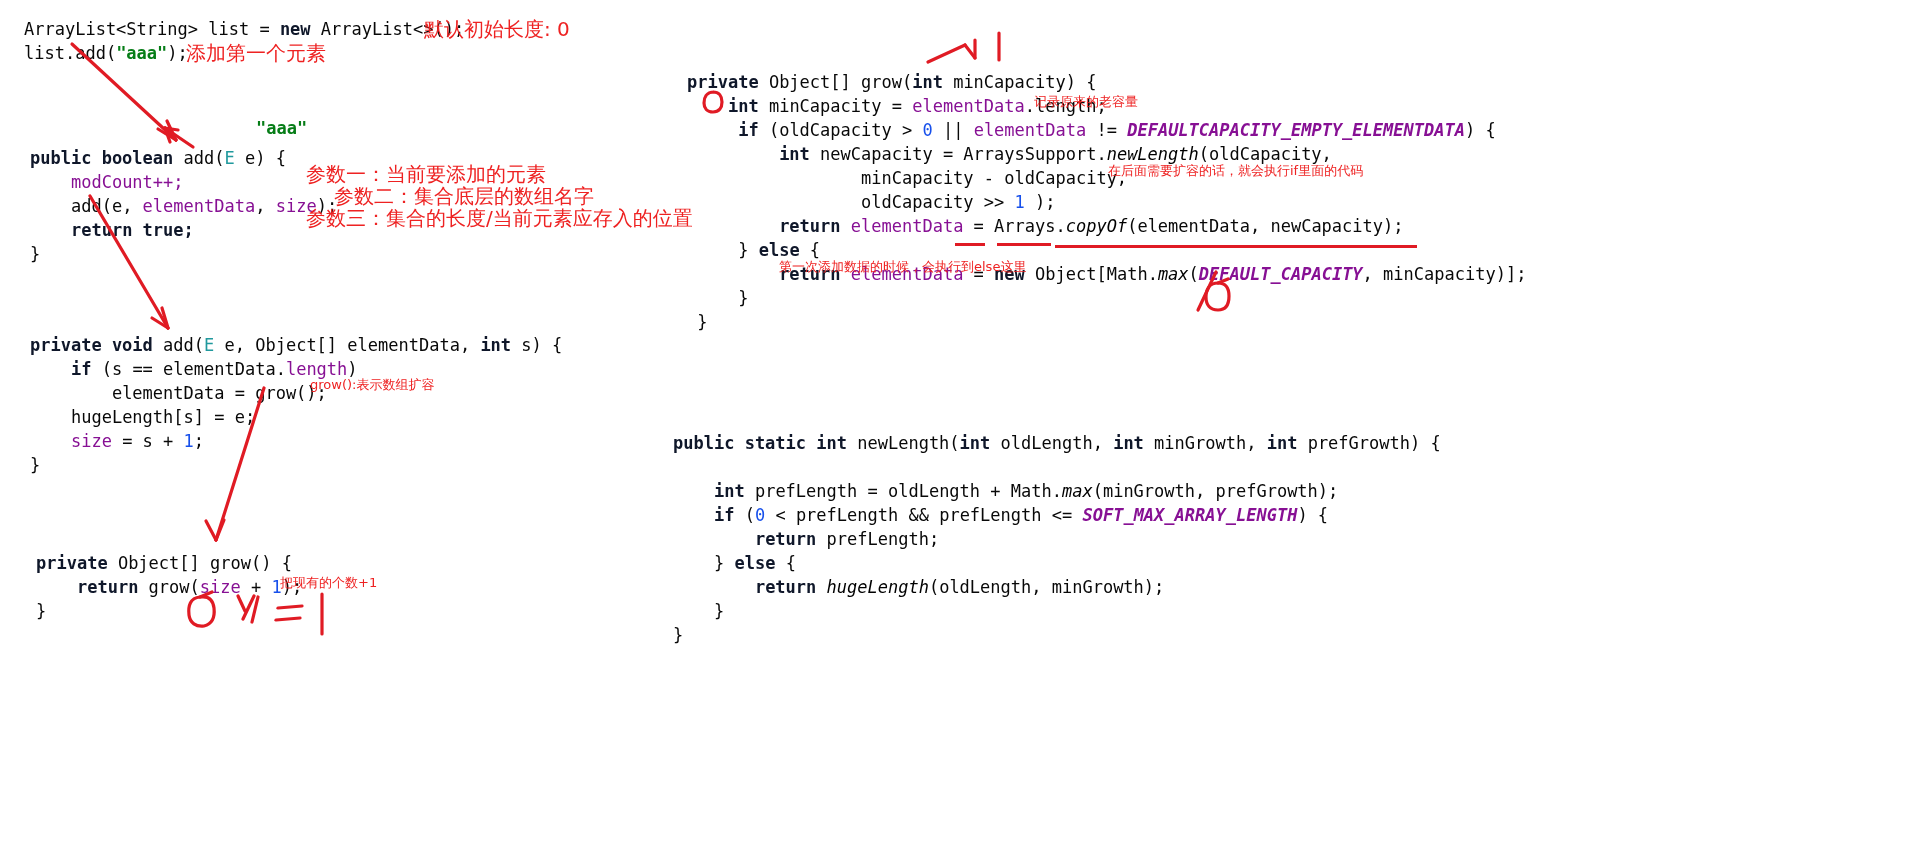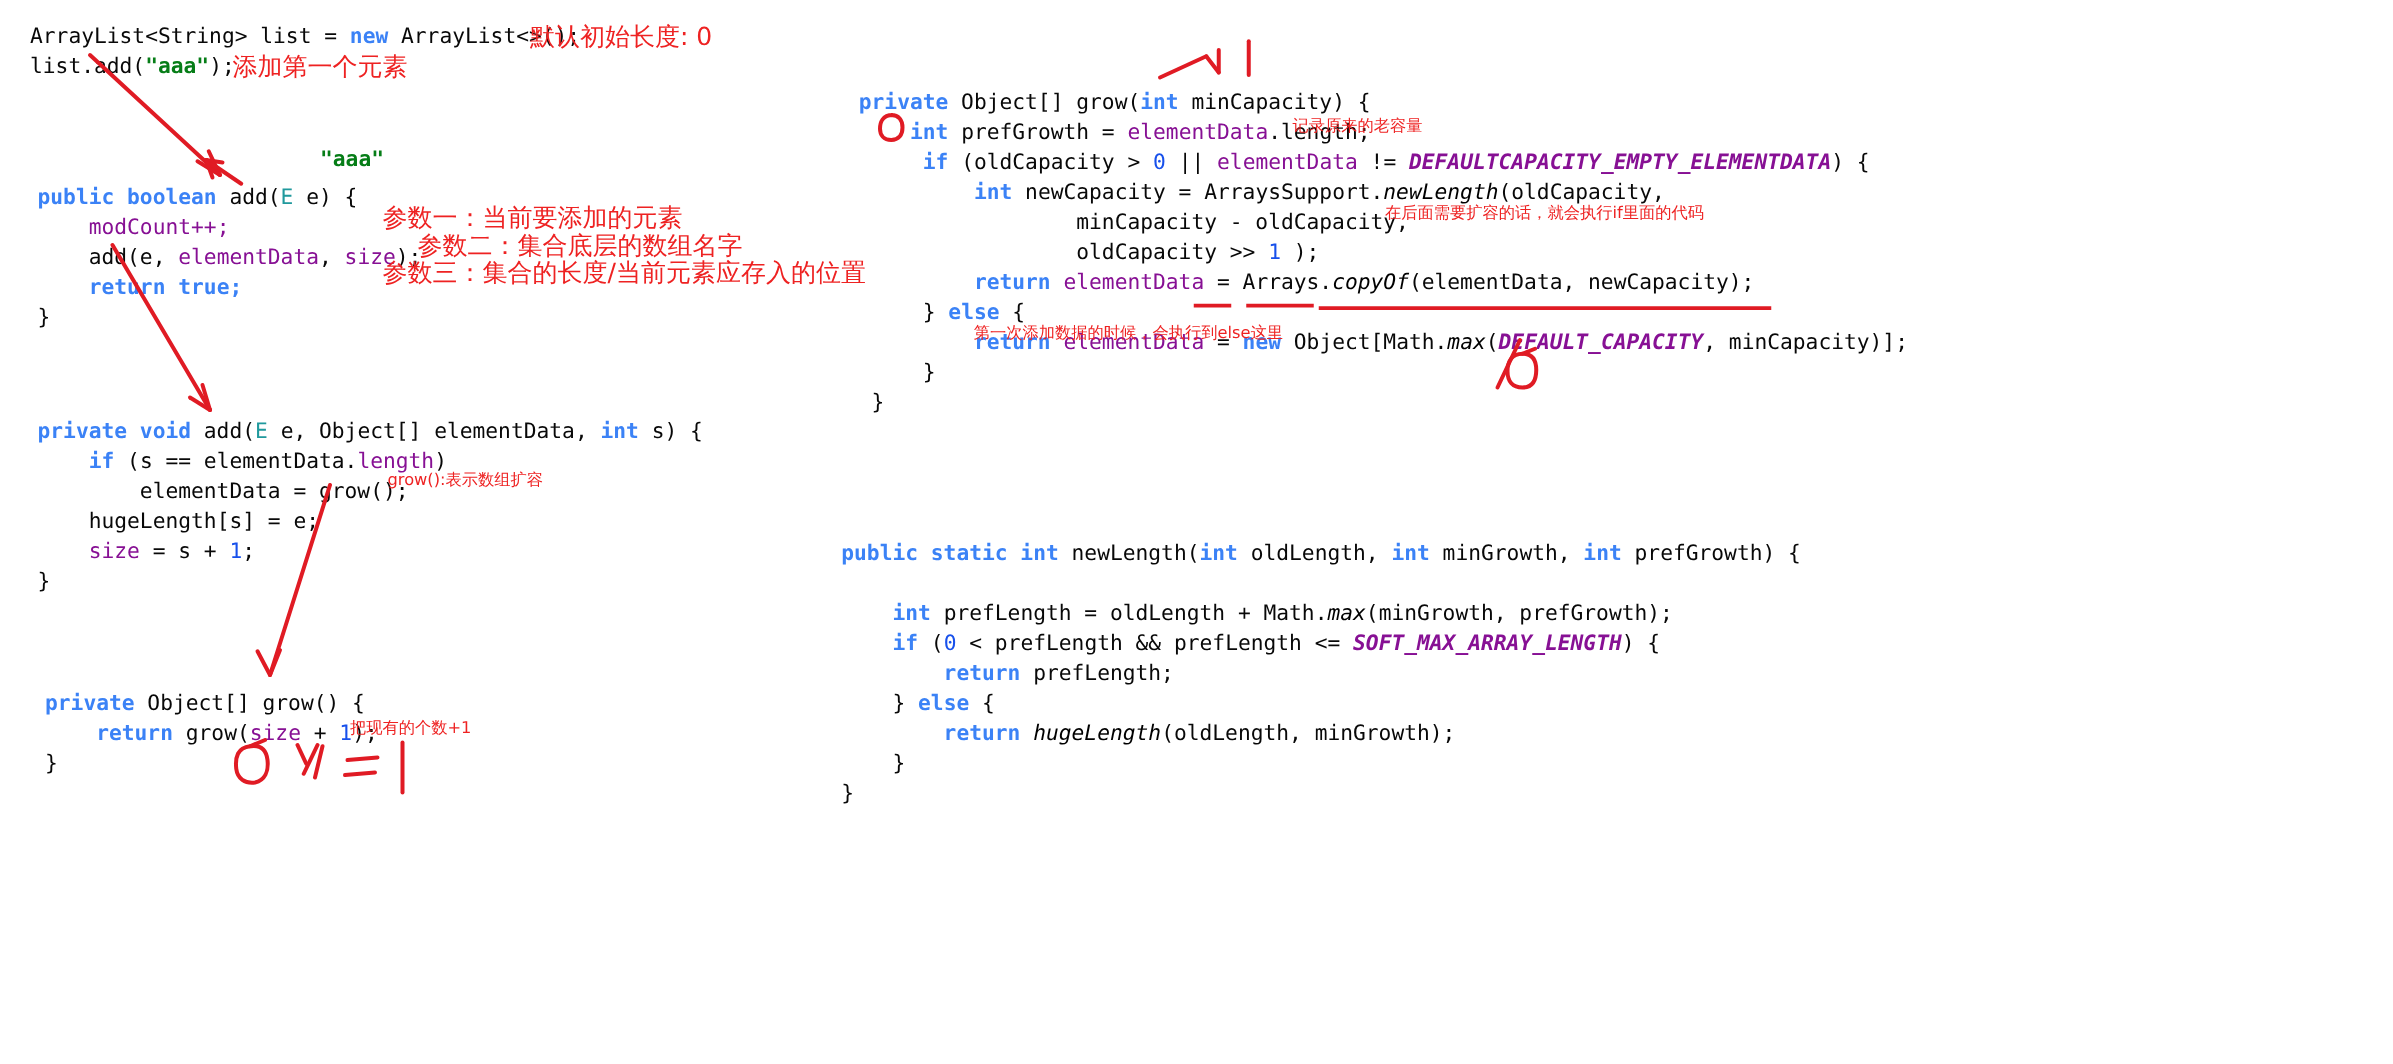--- a/index.html
+++ b/index.html
@@ -13,21 +13,21 @@
     font-family: "DejaVu Sans Mono", monospace;
   }
   .code {
     position: absolute;
     font-family: "DejaVu Sans Mono", monospace;
     font-size: 17px;
     line-height: 24px;
     white-space: pre;
     color: #000000;
   }
-  .kw      { color: #3b82f6; font-weight: bold; }
+  .kw      { color: #0f172a; font-weight: bold; }
   .type    { color: #20999d; }
   .field   { color: #871094; }
   .staticb { color: #871094; font-style: italic; font-weight: bold; margin-top: 12px; }
   .num     { color: #1750eb; }
   .str     { color: #067d17; font-weight: bold; }
   .plain   { color: #080808; }
   .meth-i  { color: #000000; font-style: italic; }
 
   .ann {
     position: absolute;
@@ -83,21 +83,21 @@
 
 <div class="ann ann-sm" style="left:310px; top:375px;">grow():表示数组扩容</div>
 
 <div class="code" style="left:36px; top:551px;"><span><span class="kw">private </span><span class="plain">Object[] grow() {</span></span>
 <span>    <span class="kw">return </span><span class="plain">grow(</span><span class="field">size</span><span class="plain"> + </span><span class="num">1</span><span class="plain">);</span></span>
 <span><span class="plain">}</span></span></div>
 
 <div class="ann ann-sm" style="left:280px; top:573px;">把现有的个数+1</div>
 
 <div class="code" style="left:687px; top:70px;"><span><span class="kw">private </span><span class="plain">Object[] grow(</span><span class="kw">int</span><span class="plain"> minCapacity) {</span></span>
-<span>    <span class="kw">int</span><span class="plain"> prefGrowth = </span><span class="field">elementData</span><span class="plain">.length;</span></span>
+<span>    <span class="kw">int</span><span class="plain"> minCapacity = </span><span class="field">elementData</span><span class="plain">.length;</span></span>
 <span>     <span class="kw">if</span><span class="plain"> (oldCapacity &gt; </span><span class="num">0</span><span class="plain"> || </span><span class="field">elementData</span><span class="plain"> != </span><span class="staticb">DEFAULTCAPACITY_EMPTY_ELEMENTDATA</span><span class="plain">) {</span></span>
 <span>         <span class="kw">int</span><span class="plain"> newCapacity = ArraysSupport.</span><span class="meth-i">newLength</span><span class="plain">(oldCapacity,</span></span>
 <span>                 <span class="plain">minCapacity - oldCapacity,</span></span>
 <span>                 <span class="plain">oldCapacity &gt;&gt; </span><span class="num">1</span><span class="plain"> );</span></span>
 <span>         <span class="kw">return </span><span class="field">elementData</span><span class="plain"> = Arrays.</span><span class="meth-i">copyOf</span><span class="plain">(elementData, newCapacity);</span></span>
 <span>     <span class="plain">} </span><span class="kw">else</span><span class="plain"> {</span></span>
 <span>         <span class="kw">return </span><span class="field">elementData</span><span class="plain"> = </span><span class="kw">new</span><span class="plain"> Object[Math.</span><span class="meth-i">max</span><span class="plain">(</span><span class="staticb">DEFAULT_CAPACITY</span><span class="plain">, minCapacity)];</span></span>
 <span>     <span class="plain">}</span></span>
 <span> <span class="plain">}</span></span></div>
 

